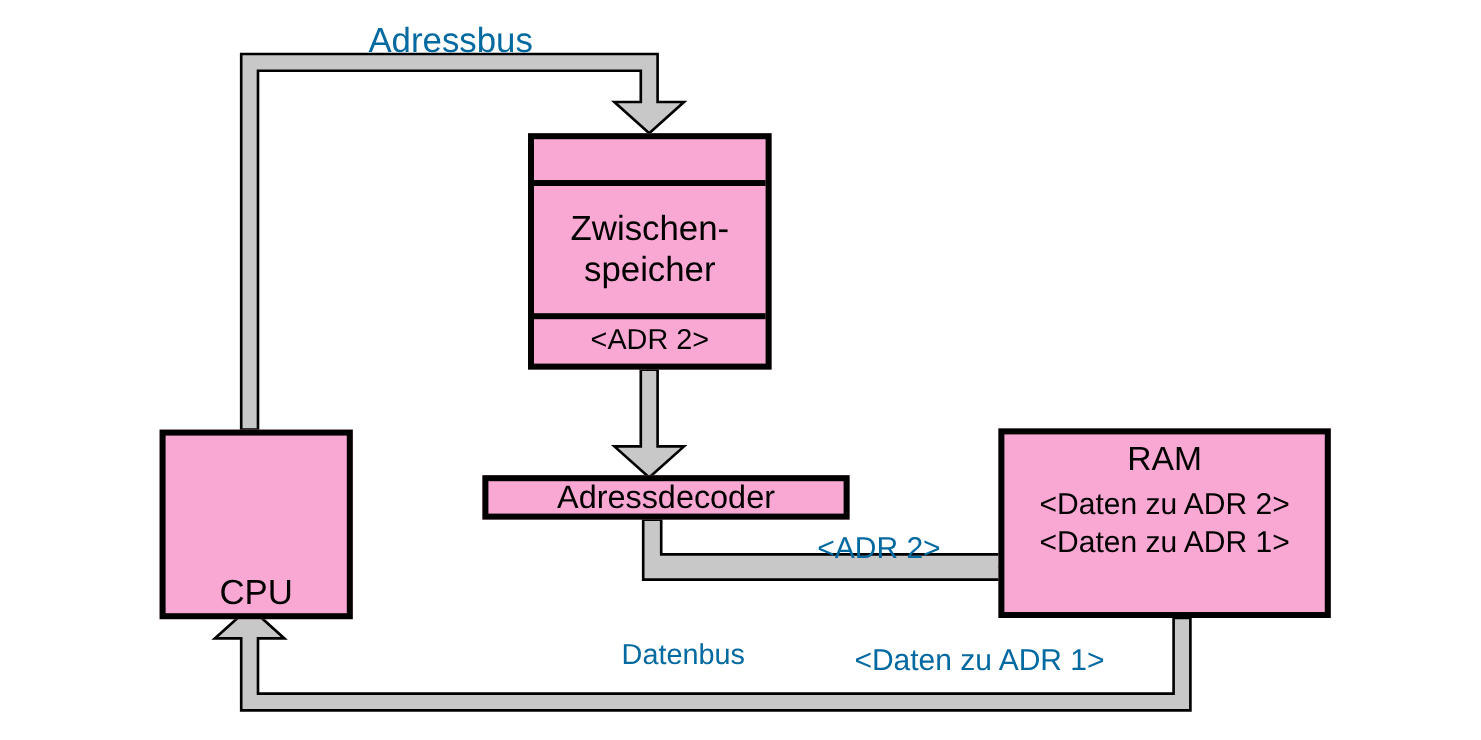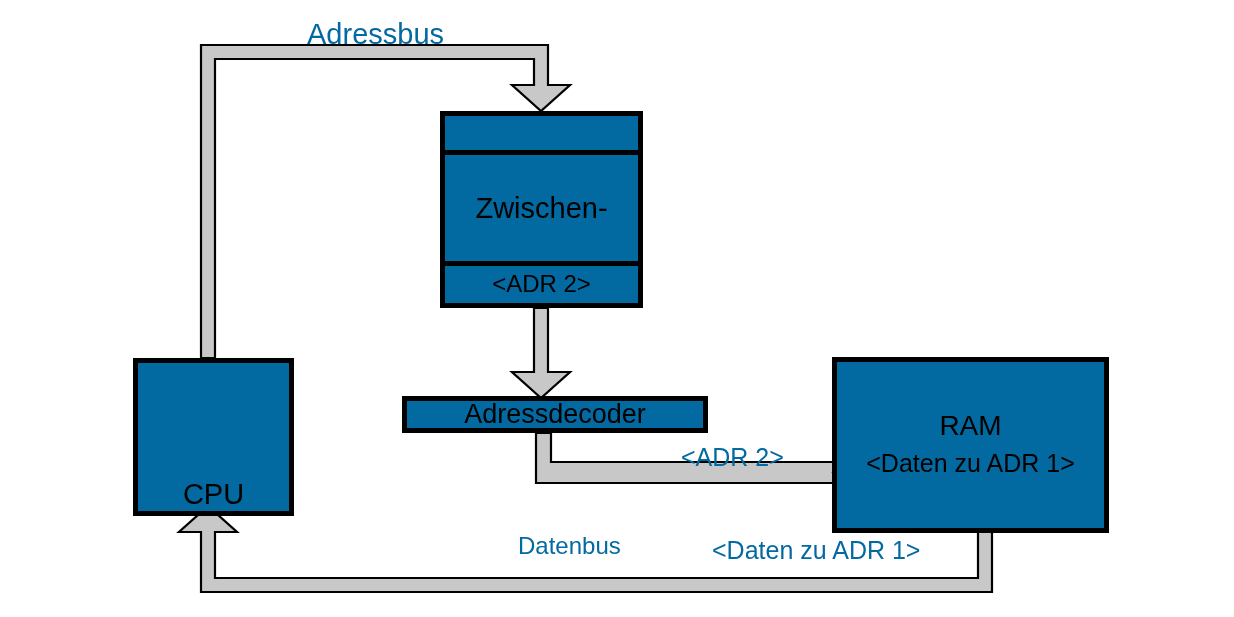--- a/index.html
+++ b/index.html
@@ -21,21 +21,21 @@
   #bus-layer {
     position: absolute;
     left: 0;
     top: 0;
     width: 1234px;
     height: 617px;
   }
   .node {
     position: absolute;
     box-sizing: border-box;
-    background: #0369a1;
+    background: #f9a8d4;
     border: 5px solid #000000;
     display: flex;
     flex-direction: column;
     z-index: 5;
   }
   .node-cell {
     box-sizing: border-box;
     display: flex;
     align-items: center;
     justify-content: center;
@@ -91,22 +91,22 @@
   #node-decoder .node-cell {
     font-size: 27px;
     width: 100%;
     height: 100%;
   }
   
   #node-ram {
     left: 832px;
     top: 357px;
     width: 277px;
-    height: 176px;
-    justify-content: center;
+    height: 158px;
+    justify-content: flex-start;
     padding: 4px 0 6px 0;
   }
   #node-ram .ram-title {
     font-size: 28px;
     width: 100%;
     padding-bottom: 6px;
   }
   #node-ram .ram-row {
     font-size: 25px;
     width: 100%;
@@ -202,30 +202,32 @@
   </svg>
 
   <div class="node" id="node-cpu">
     <div class="node-cell">CPU</div>
   </div>
 
   <div class="node" id="node-buffer">
     <div class="node-cell cell-top"></div>
     <div class="node-cell cell-mid">
       <span class="line">Zwischen-</span>
+      <span class="line">speicher</span>
     </div>
     <div class="node-cell cell-bottom">&lt;ADR 2&gt;</div>
   </div>
 
   <div class="node" id="node-decoder">
     <div class="node-cell">Adressdecoder</div>
   </div>
 
   <div class="node" id="node-ram">
     <div class="node-cell ram-title">RAM</div>
+    <div class="node-cell ram-row">&lt;Daten zu ADR 2&gt;</div>
     <div class="node-cell ram-row">&lt;Daten zu ADR 1&gt;</div>
   </div>
 
   <div class="bus-label" id="label-adressbus">Adressbus</div>
   <div class="bus-label" id="label-adr2-arrow">&lt;ADR 2&gt;</div>
   <div class="bus-label" id="label-datenbus">Datenbus</div>
   <div class="bus-label" id="label-daten-adr1">&lt;Daten zu ADR 1&gt;</div>
 
 </div>
 

